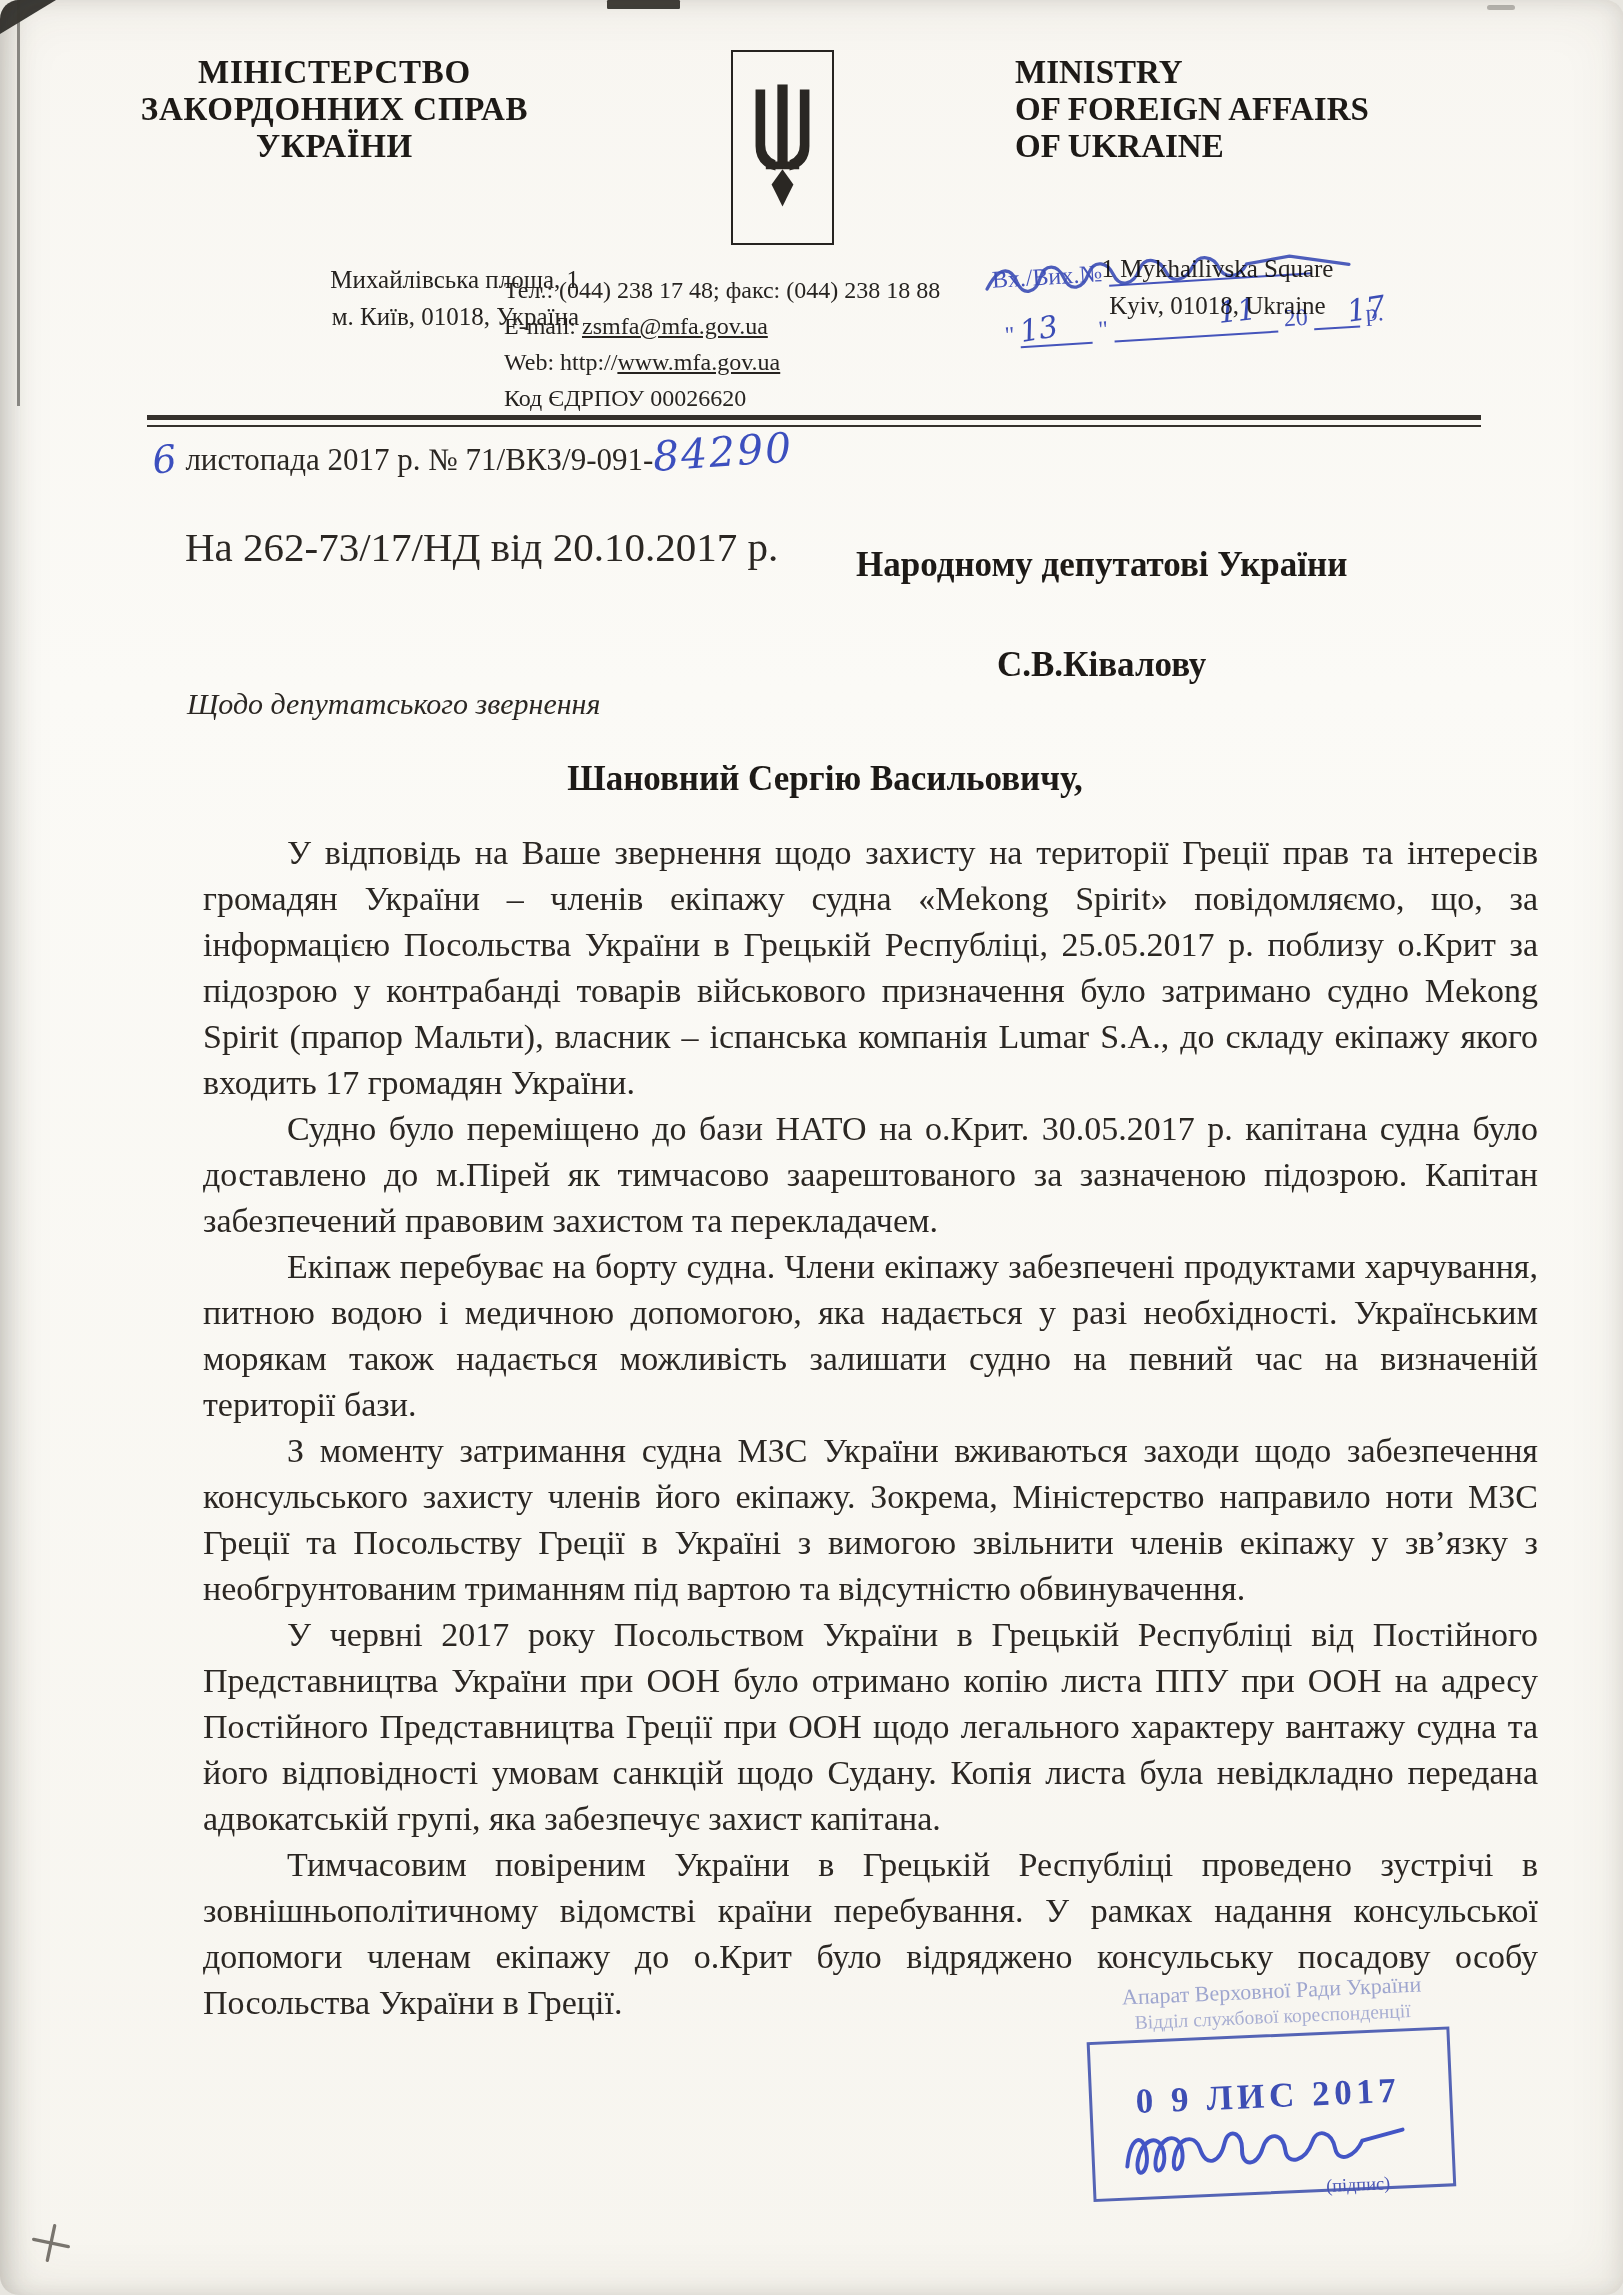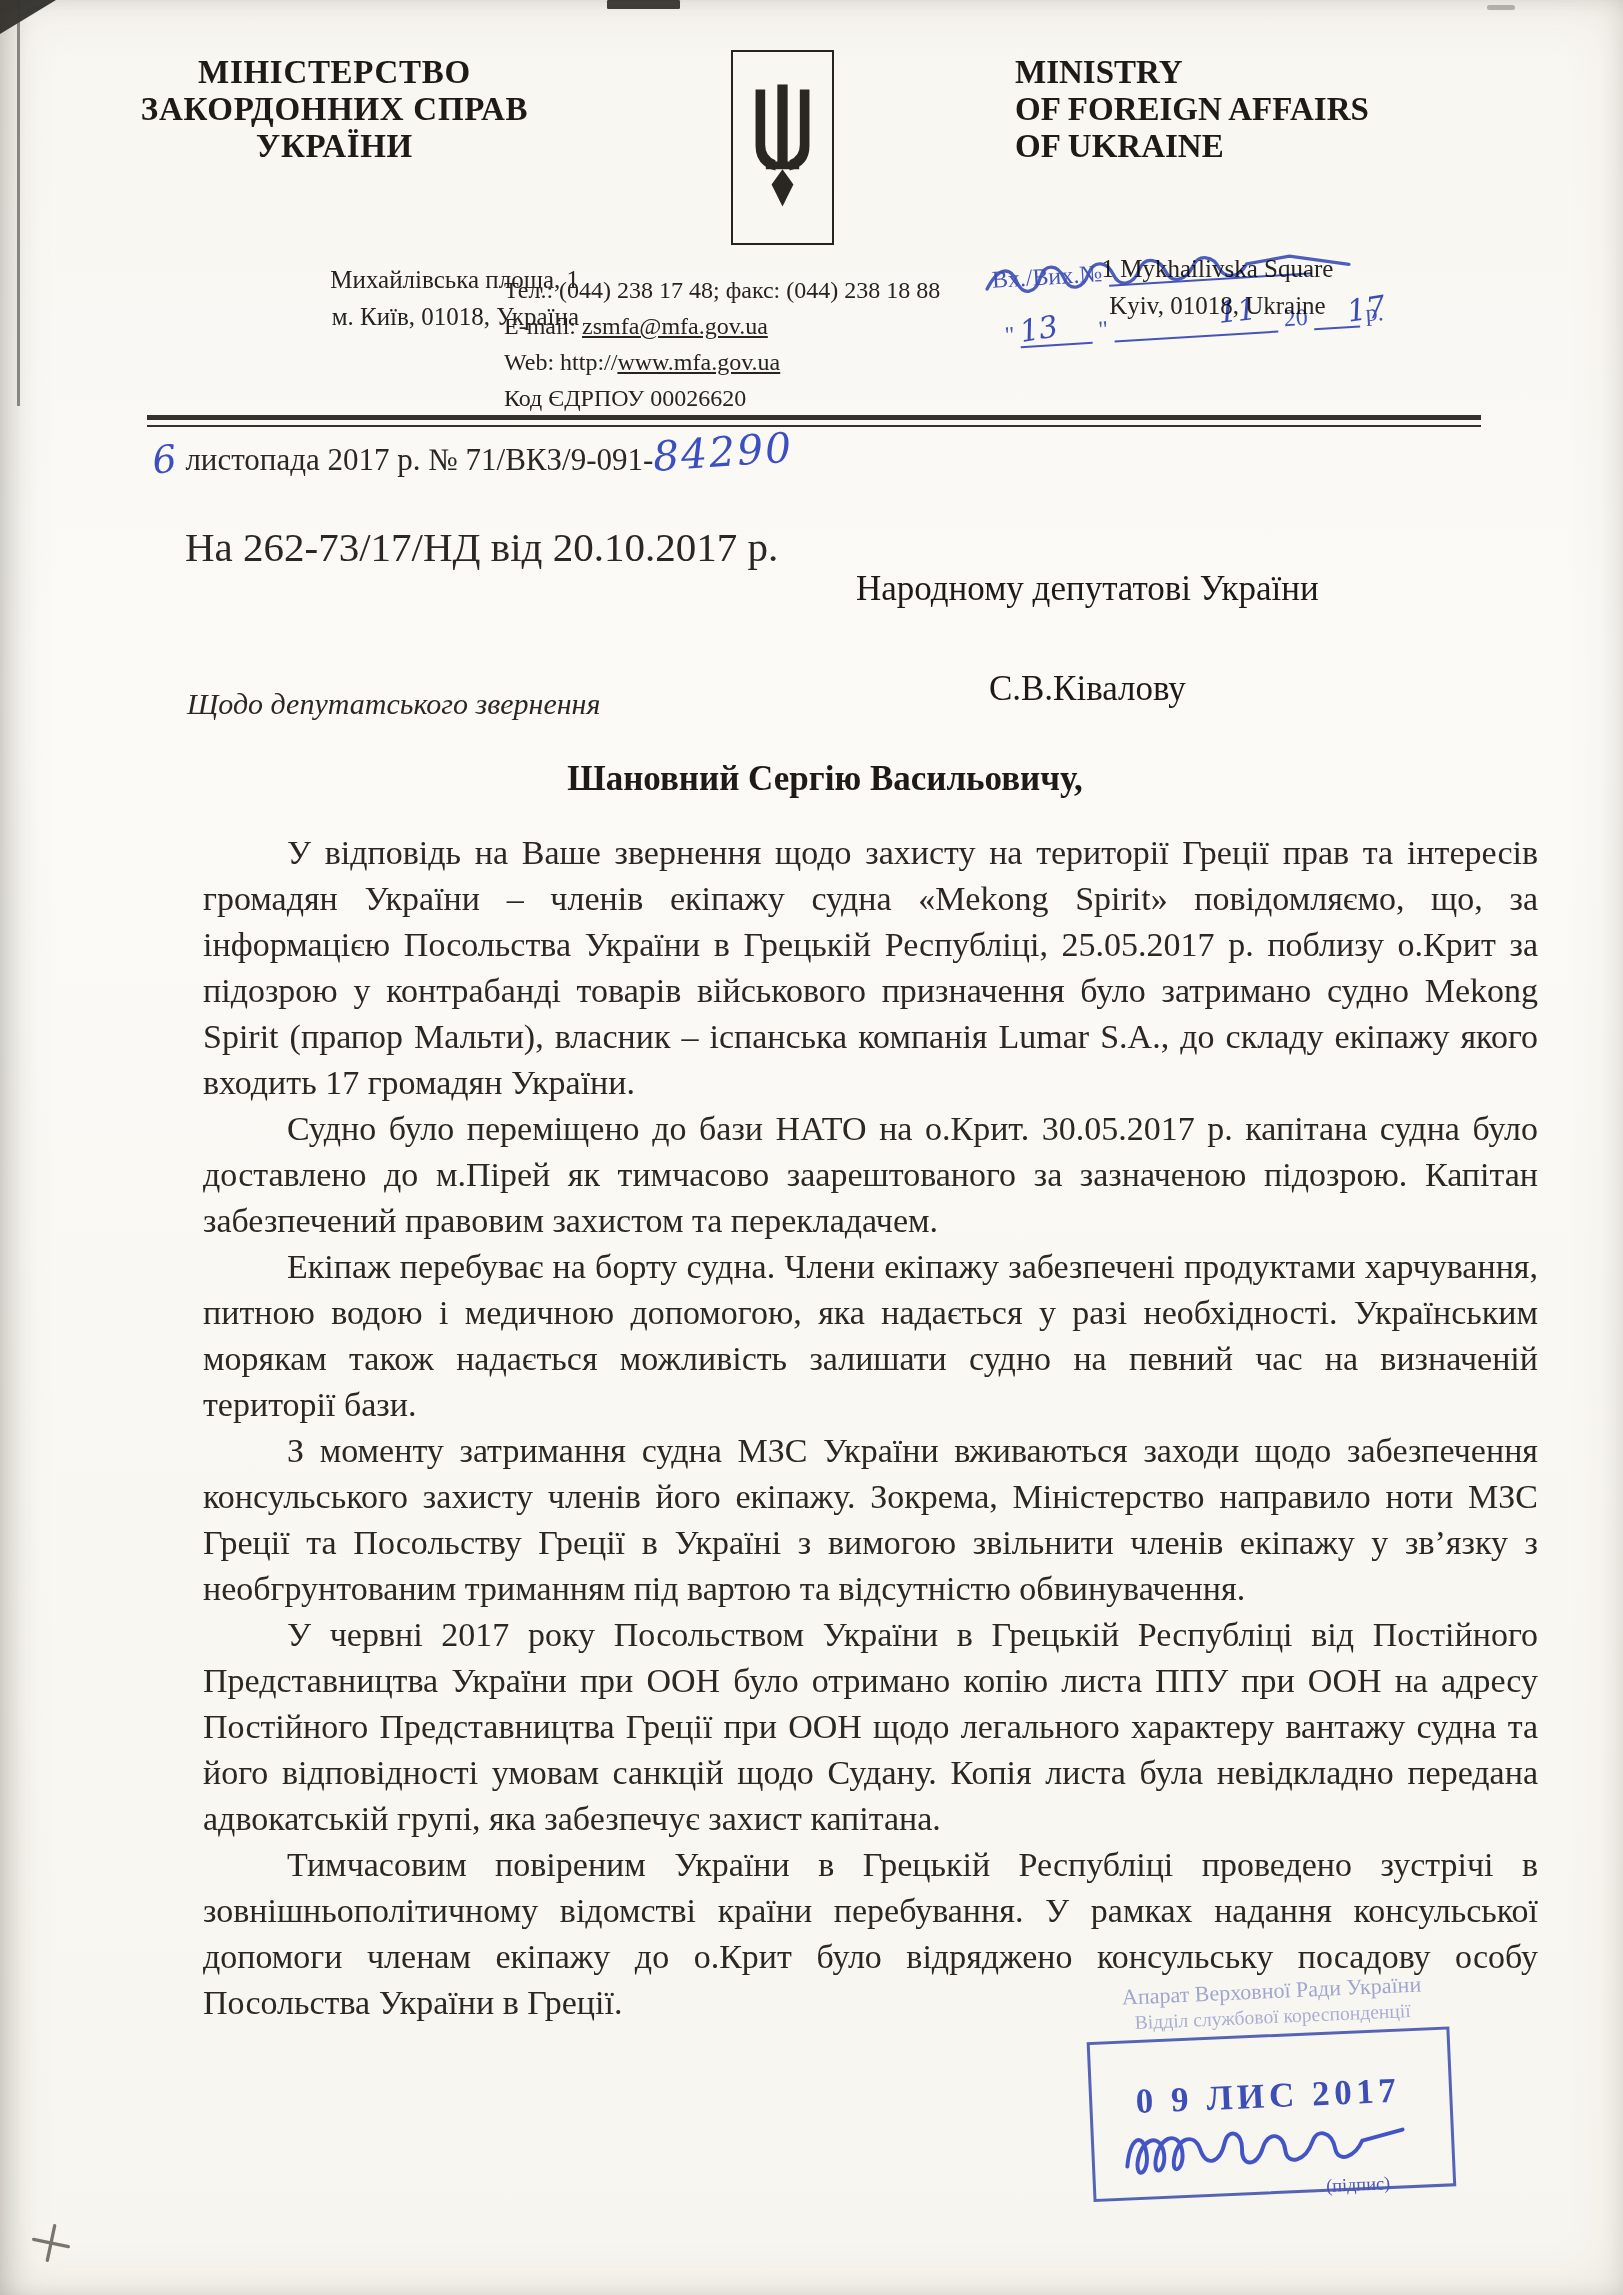--- a/index.html
+++ b/index.html
@@ -4,20 +4,21 @@
 <style>
   html,body{margin:0;padding:0;background:#e8e6e0;}
   .page{
     position:relative;
     width:1624px;height:2295px;
     margin:0 auto;
     background:linear-gradient(180deg,#f8f6f1 0%,#fbfaf6 30%,#f7f5ef 100%);
     font-family:"Liberation Serif","DejaVu Serif",serif;
     color:#2b2723;
     overflow:hidden;
+    border-radius:19px;
   }
   .page::after{
     content:"";position:absolute;inset:0;pointer-events:none;
     box-shadow:inset 0 0 59px rgba(70,60,40,.10),
                inset 18.3px 0 33px -17px rgba(40,35,25,.30),
                inset -11.8px 0 26px -14.4px rgba(40,35,25,.15);
   }
   .pre{white-space:pre-line;}
   .abs{position:absolute;}
 
@@ -51,21 +52,21 @@
   .rule{left:147px;top:415px;width:1334px;height:4.6px;
     border-top:5.2px solid #35312c;border-bottom:2px solid #35312c;}
 
   
   .ref-line1{left:152px;top:432px;font-size:31px;white-space:nowrap;}
   .ref-line1 .hw-day{display:inline-block;font-size:38px;transform:rotate(-6deg) translateY(2.6px);margin-right:9.2px;}
   .ref-line1 .hw-num{display:inline-block;font-size:41px;letter-spacing:2px;transform:rotate(-4deg) translateY(-3.9px);}
   .ref-line2{left:185px;top:479px;font-size:41px;margin-top:44px;}
 
   
-  .recipient{left:856px;top:545px;font-weight:normal;font-size:35px;color:#1d1a17;margin-top:24px;}
+  .recipient{left:856px;top:545px;font-weight:bold;font-size:35px;color:#1d1a17;}
   .recipient .name{margin-top:60px;text-align:center;}
 
   .subject{left:187px;top:687px;font-style:italic;font-size:30px;}
   .salutation{left:203px;top:759px;width:1244px;text-align:center;
     font-weight:bold;font-size:35px;color:#1d1a17;}
 
   
   .body-text{left:203px;top:830px;width:1335px;}
   .body-text p{margin:0;font-size:34px;line-height:46px;text-align:justify;
     text-indent:84px;color:#2b2723;}

